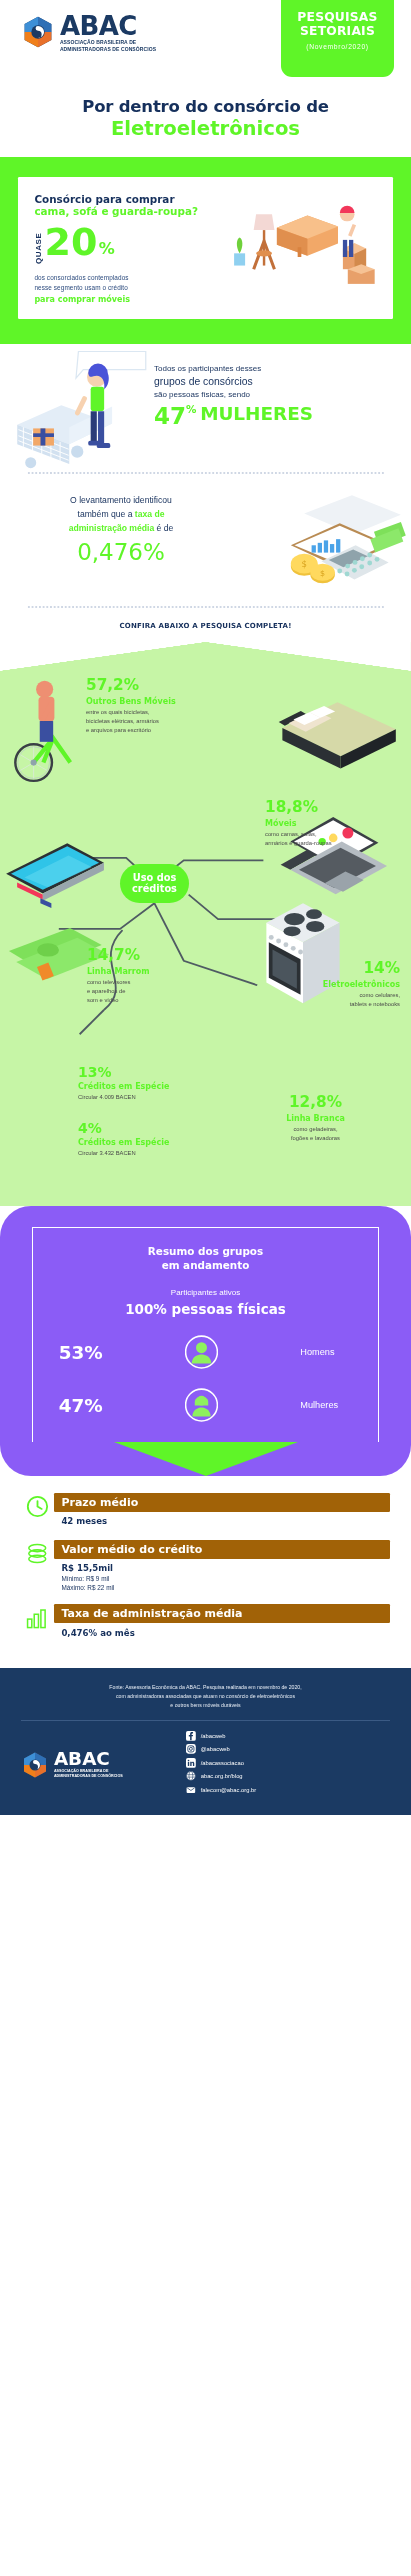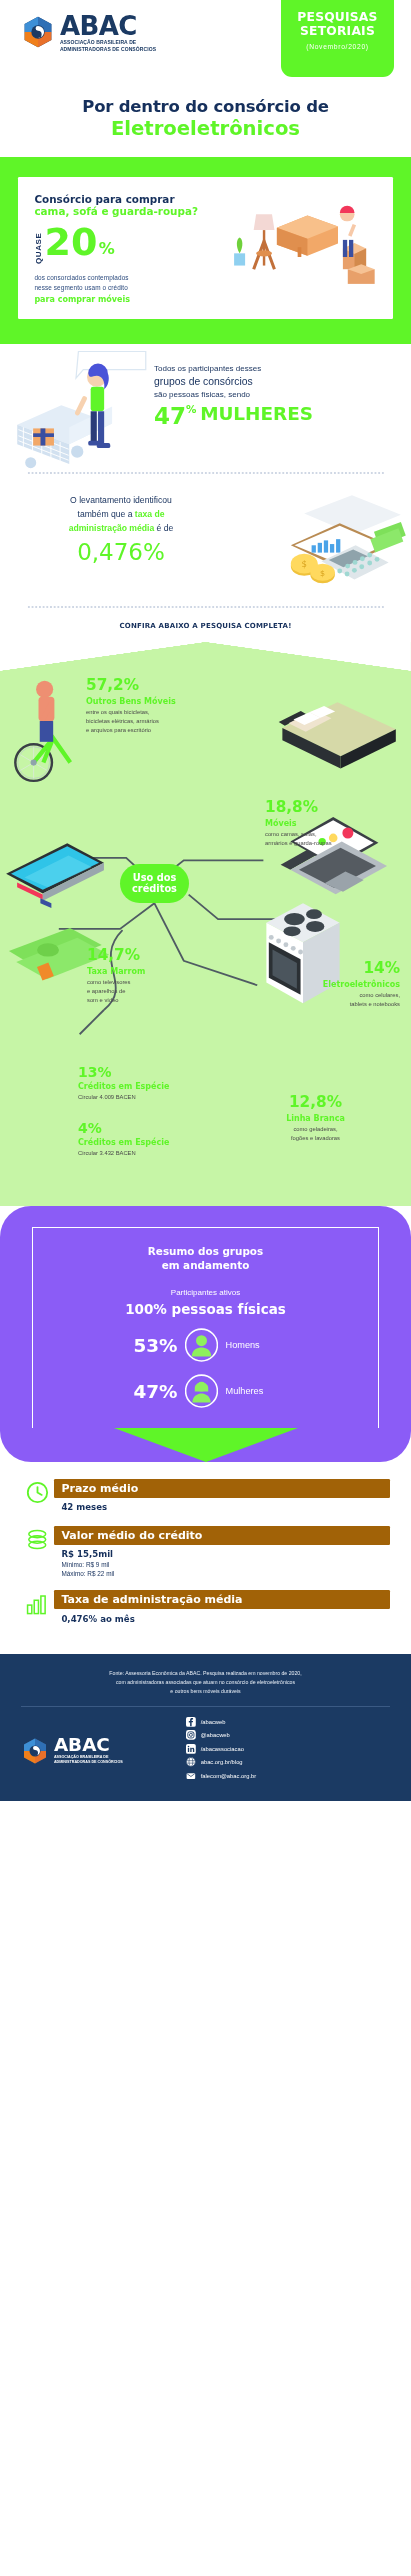--- a/index.html
+++ b/index.html
@@ -152,21 +152,21 @@
   .resumo {
     background: #8b5cf6; margin: 0 0 0 0; padding: 21px 17px 0; position: relative; border-radius: 31px;
   }
   .resumo-inner { margin: 0 14.7px; border: 1.8px solid #ffffff; border-bottom: none; padding: 16px 11px 18.4px; }
   .resumo-title {
     text-align: center; color: #ffffff; font-family: "DejaVu Sans", sans-serif;
     font-weight: bold; font-size: 10.4px; line-height: 1.35;
   }
   .resumo-sub { text-align: center; color: #ffffff; font-family: "Liberation Sans", sans-serif; font-size: 8px; margin-top: 16px; }
   .resumo-100 { text-align: center; color: #ffffff; font-family: "DejaVu Sans", sans-serif; font-weight: bold; font-size: 13.5px; margin-top: 3.7px; }
-  .gender-row { display: flex; align-items: center; justify-content: center; margin-top: 10px; }
+  .gender-row { display: flex; align-items: center; justify-content: space-between; margin-top: 17px; }
   .gender-pct { font-family: "DejaVu Sans", sans-serif; font-weight: bold; font-size: 18.4px; color: #ffffff; width: 59px; text-align: right; }
   .gender-ico { width: 48px; display: flex; justify-content: center; }
   .gender-name { font-family: "Liberation Sans", sans-serif; font-size: 9.2px; color: #ffffff; width: 67px; }
   .resumo-tip { width: 0; height: 0; margin: 0 auto;
     border-left: 92px solid transparent; border-right: 92px solid transparent; border-top: 34px solid #5ff528; }
 
   
   .stats { padding: 17px 21px 6.1px; }
   .stat-row { display: flex; align-items: flex-start; margin-bottom: 13.5px; }
   .stat-ico { width: 33px; flex: 0 0 33px; display: flex; justify-content: center; padding-top: 2.5px; }
@@ -517,21 +517,21 @@
       <div class="mm-pct">18,8%</div>
       <div class="mm-label">Móveis</div>
       <div class="mm-desc">
         <div>como camas, sofás,</div>
         <div>armários e guarda-roupas</div>
       </div>
     </div>
 
     <div class="mm-item" style="left:87px; top:306px; width:110px;">
       <div class="mm-pct">14,7%</div>
-      <div class="mm-label">Taxa Marrom</div>
+      <div class="mm-label">Linha Marrom</div>
       <div class="mm-desc">
         <div>como televisores</div>
         <div>e aparelhos de</div>
         <div>som e vídeo</div>
       </div>
     </div>
 
     <div class="mm-item" style="left:281px; top:319px; width:119px; text-align:right;">
       <div class="mm-pct">14%</div>
       <div class="mm-label">Eletroeletrônicos</div>

